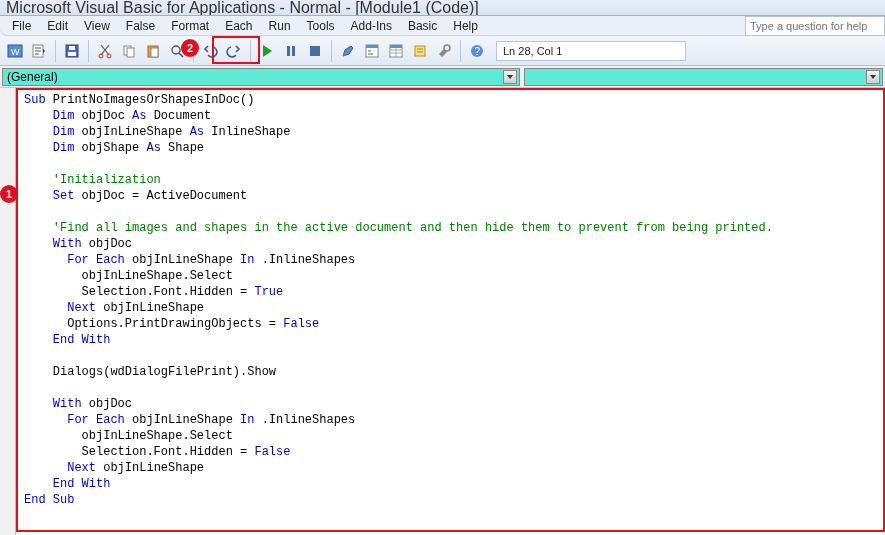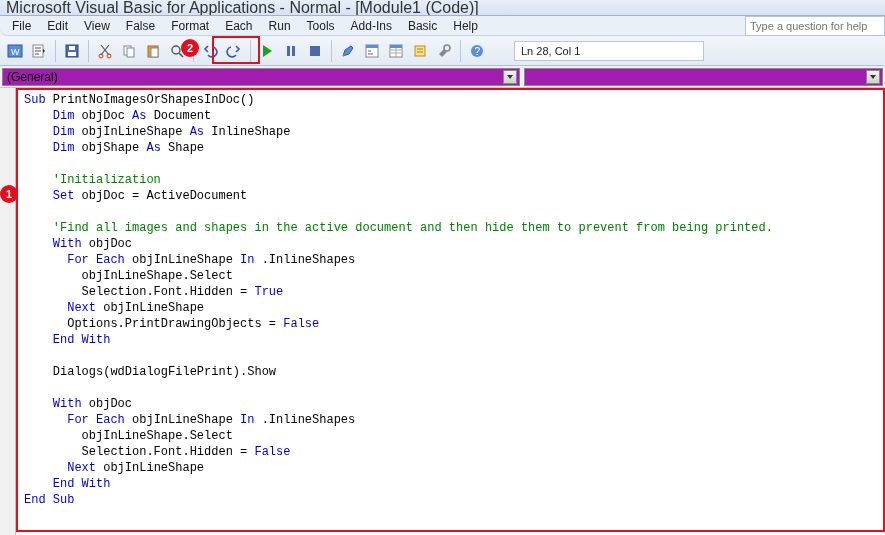--- a/index.html
+++ b/index.html
@@ -67,21 +67,21 @@
     border: 1px solid transparent;
     border-radius: 2px;
     cursor: default;
   }
   .tool-sep {
     width: 1px; height: 22px;
     background: #b8c8dc;
     margin: 0 3px;
   }
   .status-box {
-    margin-left: 24px;
+    margin-left: 6px;
     height: 20px;
     border: 1px solid #b8c8dc;
     background: #fff;
     min-width: 190px;
     padding: 0 6px;
     font-size: 11px;
     display: flex; align-items: center;
     color: #222;
   }
   .run-highlight {
@@ -120,21 +120,21 @@
     height: 22px;
     border-bottom: 1px solid #c0c8d4;
     display: flex;
     align-items: center;
     padding: 0 2px;
     gap: 4px;
   }
   .dropdown {
     height: 18px;
     border: 1px solid #888;
-    background: #a21caf;
+    background: #5eead4;
     font-size: 12px;
     padding: 0 4px;
     display: flex; align-items: center;
     position: relative;
   }
   .dropdown.left { flex: 1.05; }
   .dropdown.right { flex: 0.72; }
   .dropdown .chev {
     position: absolute; right: 2px; top: 1px;
     width: 14px; height: 14px;

